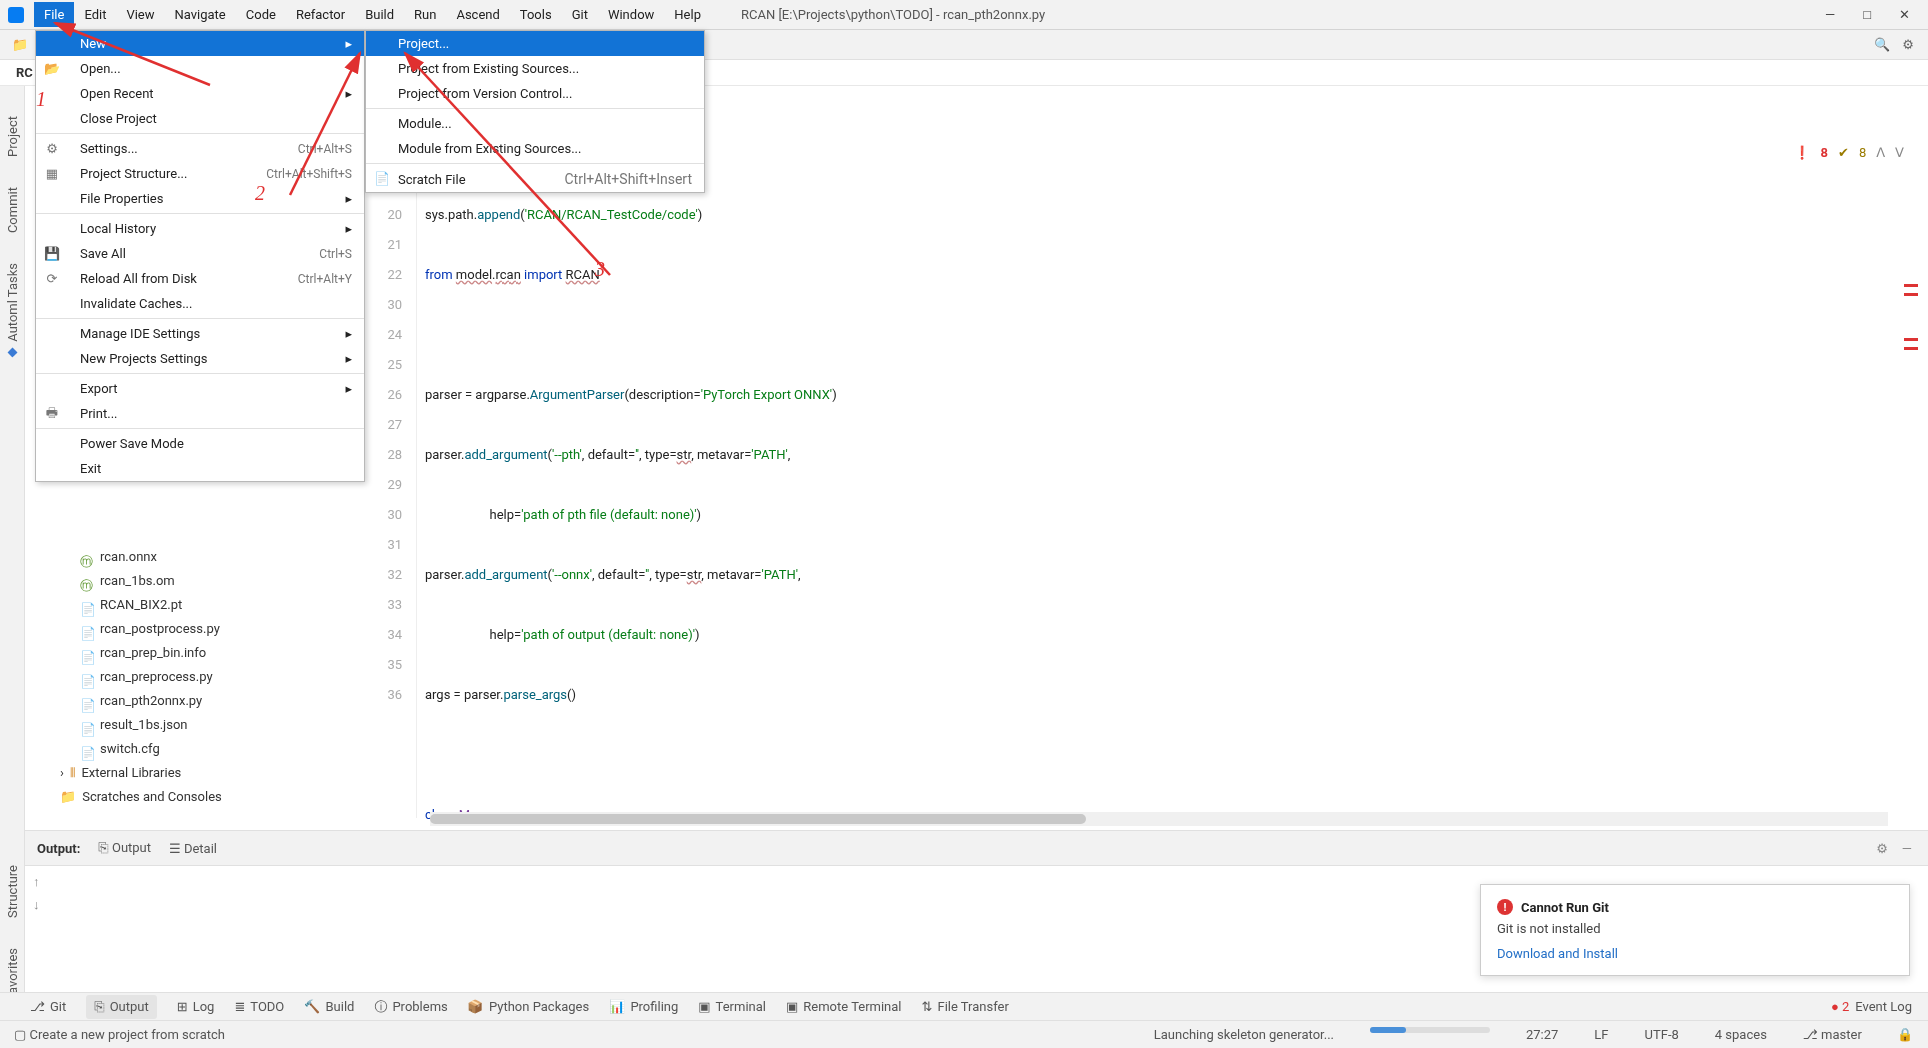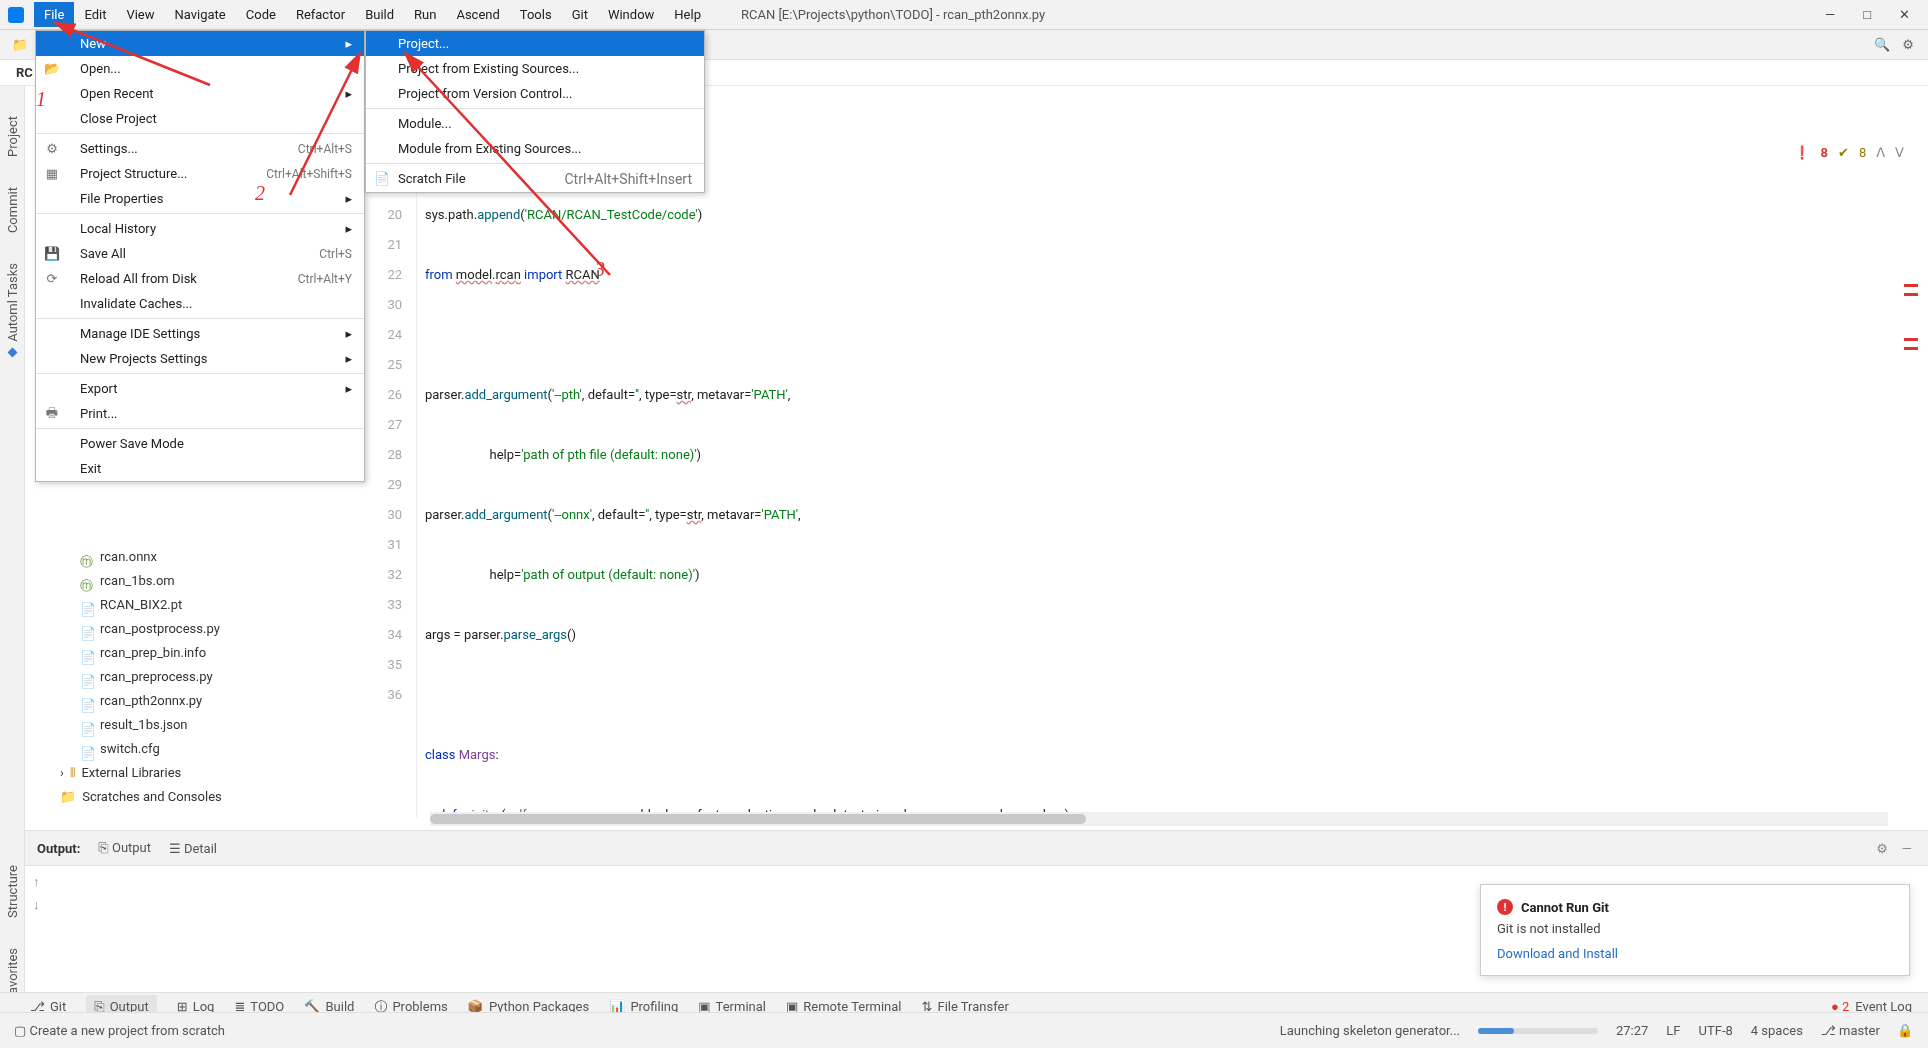--- a/index.html
+++ b/index.html
@@ -32,21 +32,21 @@
 .dropdown1 { position:absolute; left:35px; top:30px; width:330px; background:#fff; border:1px solid #b8b8b8; box-shadow:2px 2px 6px rgba(0,0,0,0.2); z-index:20; }
 .dropdown1 .row { display:flex; align-items:center; padding:5px 12px 5px 44px; position:relative; cursor:pointer; }
 .dropdown1 .row.hl { background:#1273d6; color:#fff; }
 .dropdown1 .row .ic { position:absolute; left:8px; width:16px; height:16px; display:flex; align-items:center; justify-content:center; color:#777;}
 .dropdown1 .row .sc { margin-left:auto; color:#777; font-size:12px; }
 .dropdown1 .row .arr { margin-left:auto; }
 .dropdown1 .divider { height:1px; background:#e0e0e0; margin:2px 0; }
 
 
 .dropdown2 { position:absolute; left:365px; top:30px; width:340px; background:#fff; border:1px solid #b8b8b8; box-shadow:2px 2px 6px rgba(0,0,0,0.2); z-index:21; }
-.dropdown2 .row { display:flex; align-items:flex-start; padding:5px 12px 5px 32px; position:relative; cursor:pointer; }
+.dropdown2 .row { display:flex; align-items:center; padding:5px 12px 5px 32px; position:relative; cursor:pointer; }
 .dropdown2 .row.hl { background:#1273d6; color:#fff; }
 .dropdown2 .row .ic { position:absolute; left:8px; width:16px; height:16px; color:#777;}
 .dropdown2 .row .sc { margin-left:auto; color:#777; font-size:14px; }
 .dropdown2 .divider { height:1px; background:#e0e0e0; margin:2px 0; }
 
 
 .arrow-svg { position:absolute; z-index:50; pointer-events:none; }
 .red-num { position:absolute; color:#e03030; font-family: cursive; font-size:20px; font-style:italic; z-index:51; }
 
 
@@ -96,22 +96,22 @@
 .notif .link { color:#2470c7; cursor:pointer;}
 
 
 .btstrip { position:absolute; left:0; right:0; bottom:28px; height:28px; background:#f2f2f2; border-top:1px solid #e0e0e0; display:flex; align-items:center; padding-left:30px; gap:20px; font-size:12px; color:#555;}
 .btstrip .ti { display:flex; align-items:center; gap:5px; cursor:pointer;}
 .btstrip .active { background:#e4e4e4; padding:4px 8px; border-radius:3px;}
 .btstrip .right { margin-left:auto; padding-right:16px; display:flex; align-items:center; gap:6px;}
 .btstrip .evt { color:#d33; }
 
 
-.status { position:absolute; left:0; right:0; bottom:0; height:36px; background:#f2f2f2; border-top:1px solid #e0e0e0; display:flex; align-items:center; padding:0 14px; font-size:12px; color:#555;}
-.status .right { margin-left:auto; display:flex; gap:18px; align-items:center;}
+.status { position:absolute; left:0; right:0; bottom:0; height:28px; background:#f2f2f2; border-top:1px solid #e0e0e0; display:flex; align-items:center; padding:0 14px; font-size:12px; color:#555;}
+.status .right { margin-left:auto; display:flex; gap:36px; }
 .status .prog { width:120px; height:6px; background:#ddd; border-radius:3px; position:relative;}
 .status .prog::after { content:''; position:absolute; left:0; top:0; bottom:0; width:30%; background:#4a90d9; border-radius:3px;}
 
 
 .hscroll { position:absolute; left:430px; right:40px; bottom:222px; height:14px; background:#f0f0f0; z-index:2;}
 .hscroll .thumb { position:absolute; left:0; width:45%; top:2px; bottom:2px; background:#c8c8c8; border-radius:6px;}
 </style>
 </head>
 <body>
 
@@ -341,20 +341,21 @@
       <div>32</div>
       <div>33</div>
     <div>34</div>
       <div>35</div>
       <div>36</div>
   </div>
   <div class="codelines">
 <div class="line">sys.path.<span class="fn2">append</span>(<span class="str">'RCAN/RCAN_TestCode/code'</span>)</div>
 <div class="line"><span class="kw">from</span> <span class="wavy">model</span>.<span class="wavy">rcan</span> <span class="kw">import</span> <span class="wavy">RCAN</span></div>
 <div class="line"></div>
+<div class="line">parser = argparse.<span class="fn2">ArgumentParser</span>(description=<span class="str">'PyTorch Export ONNX'</span>)</div>
 <div class="line">parser.<span class="fn2">add_argument</span>(<span class="str">'--pth'</span>, default=<span class="str">''</span>, type=<span class="wavy">str</span>, metavar=<span class="str">'PATH'</span>,</div>
 <div class="line">                    help=<span class="str">'path of pth file (default: none)'</span>)</div>
 <div class="line">parser.<span class="fn2">add_argument</span>(<span class="str">'--onnx'</span>, default=<span class="str">''</span>, type=<span class="wavy">str</span>, metavar=<span class="str">'PATH'</span>,</div>
 <div class="line">                    help=<span class="str">'path of output (default: none)'</span>)</div>
 <div class="line">args = parser.<span class="fn2">parse_args</span>()</div>
 <div class="line"></div>
 <div class="line"><span class="kw">class</span> <span class="fn">Margs</span>:</div>
 <div class="line">    <span class="kw">def</span> <span class="fn">__init__</span>(<span class="self">self</span>, n_resgroups, n_resblocks, n_feats, reduction, scale, data_train, rgb_range, res_scale, n_colors):</div>
 <div class="line">        <span class="self">self</span>.<span class="at">n_resgroups</span> = n_resgroups</div>
 <div class="line">        <span class="self">self</span>.<span class="at">n_resblocks</span> = n_resblocks</div>

